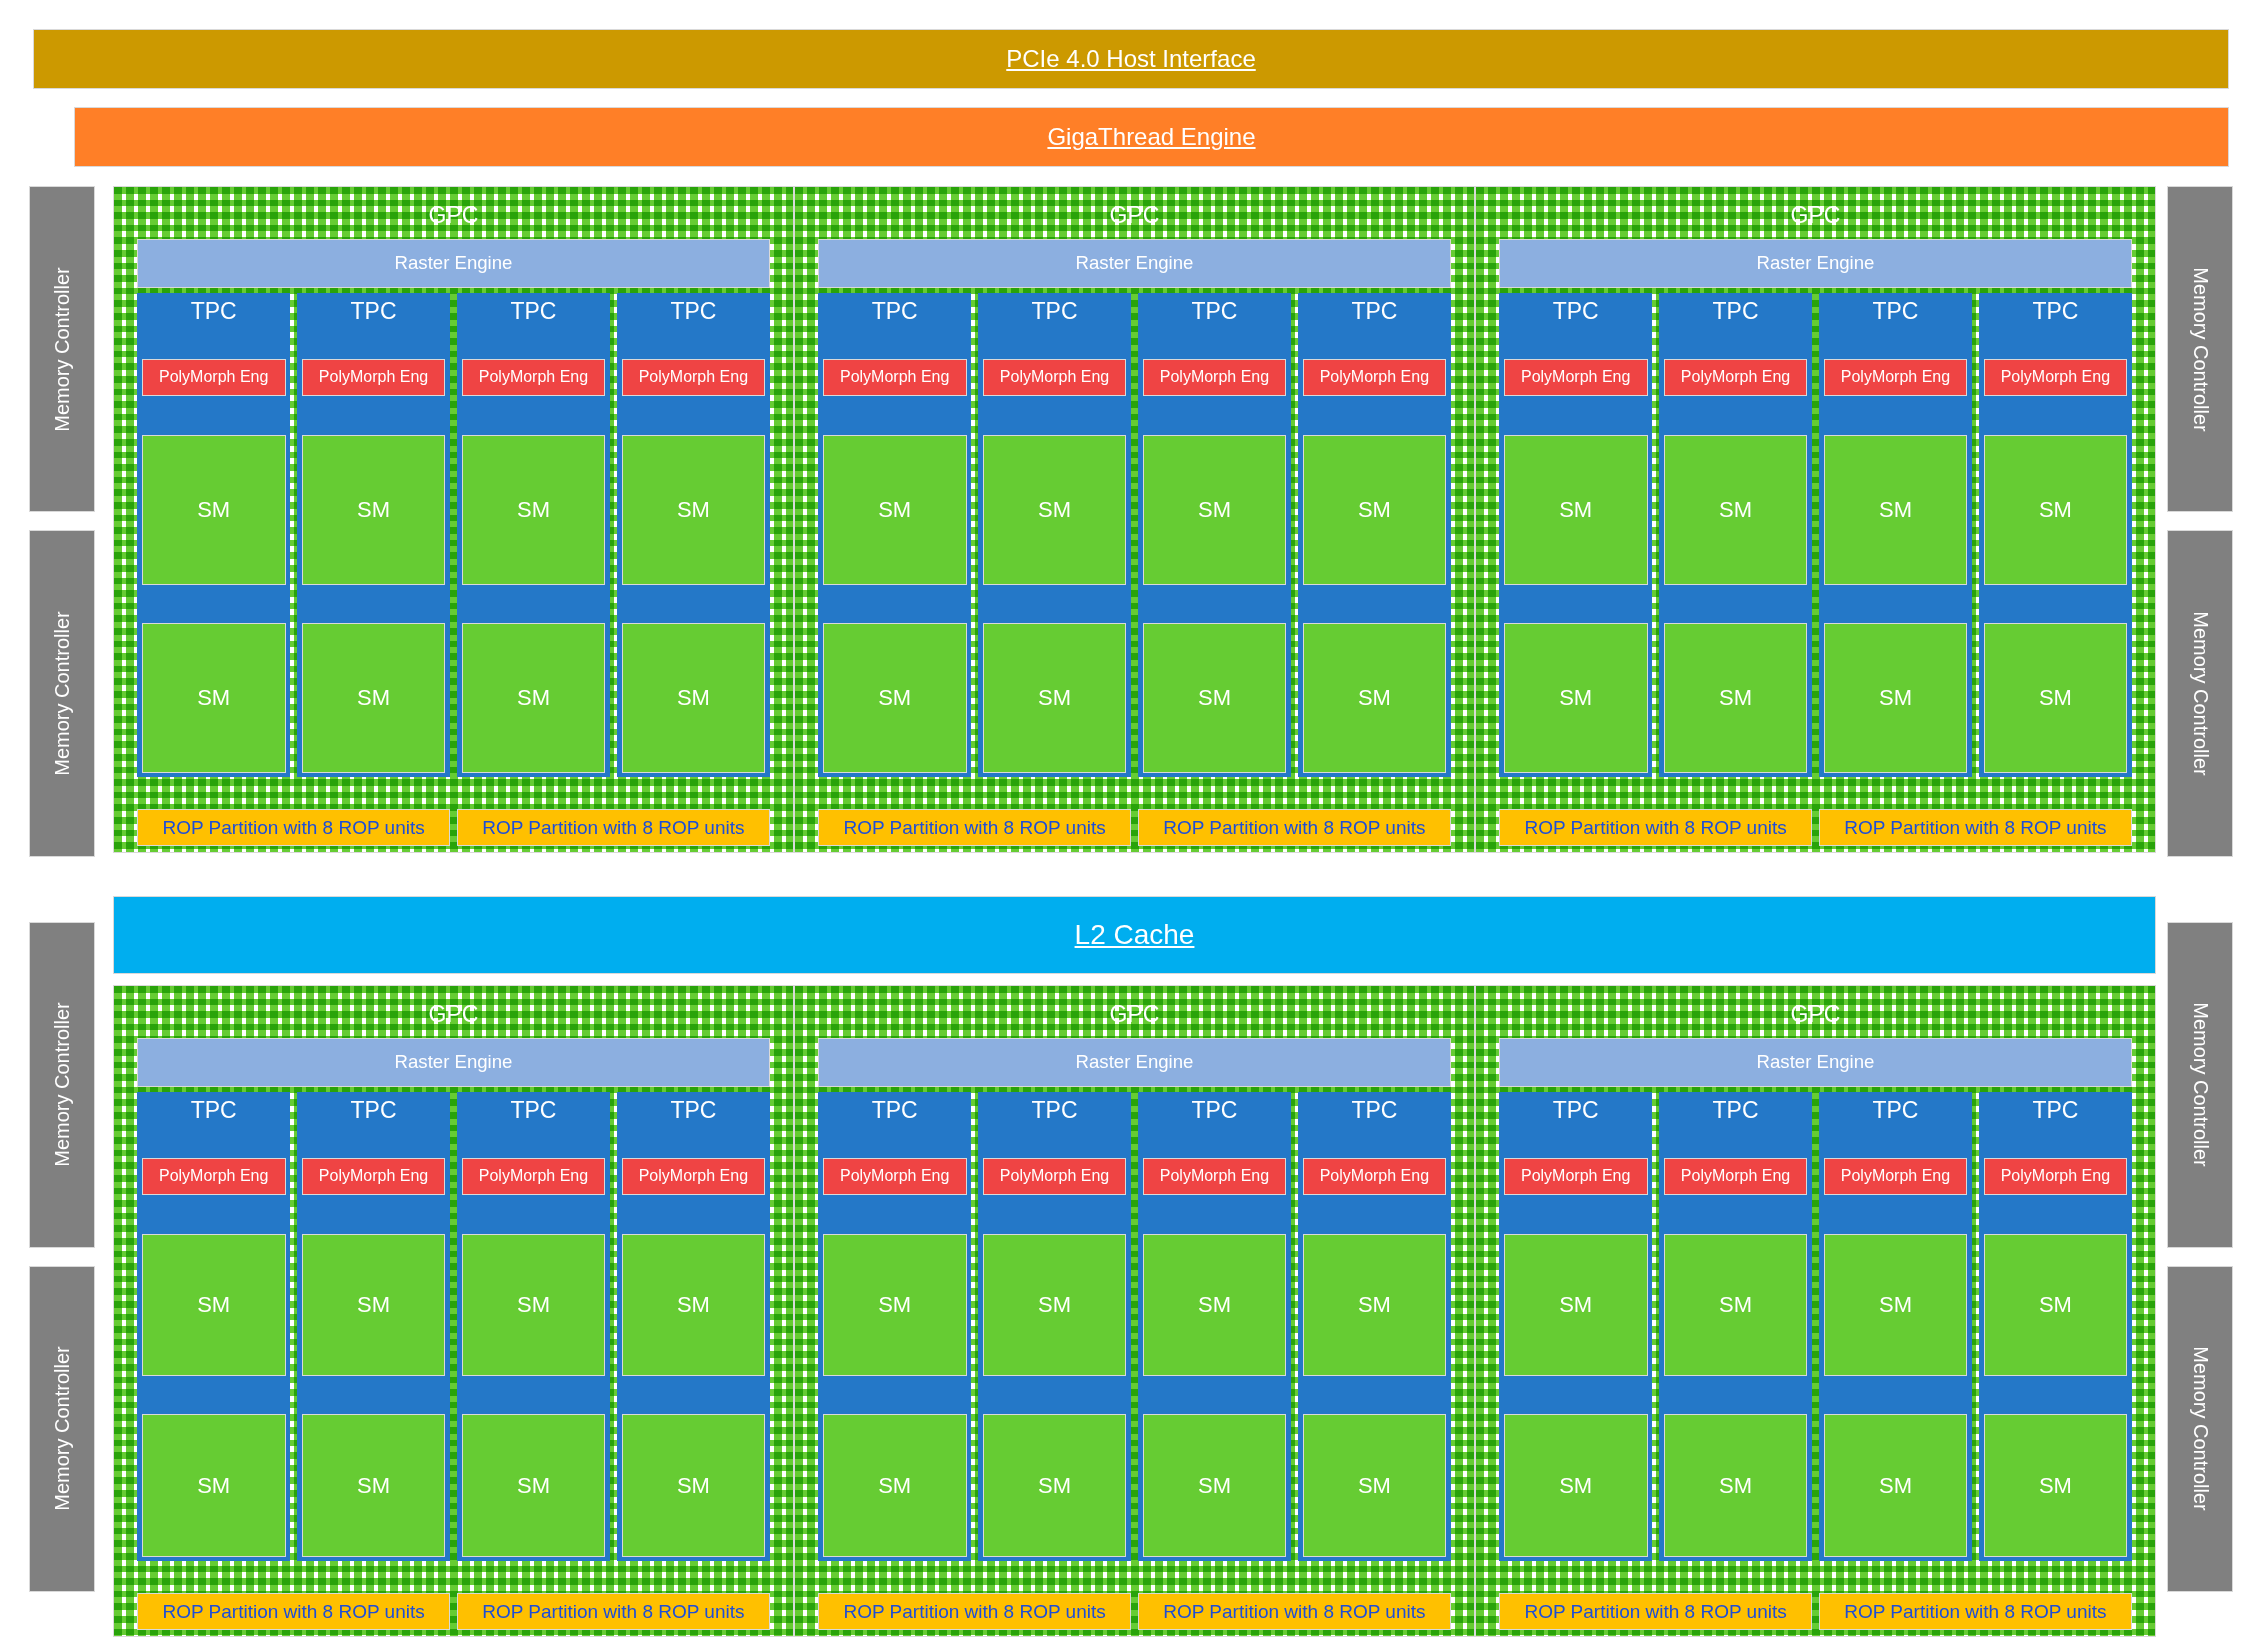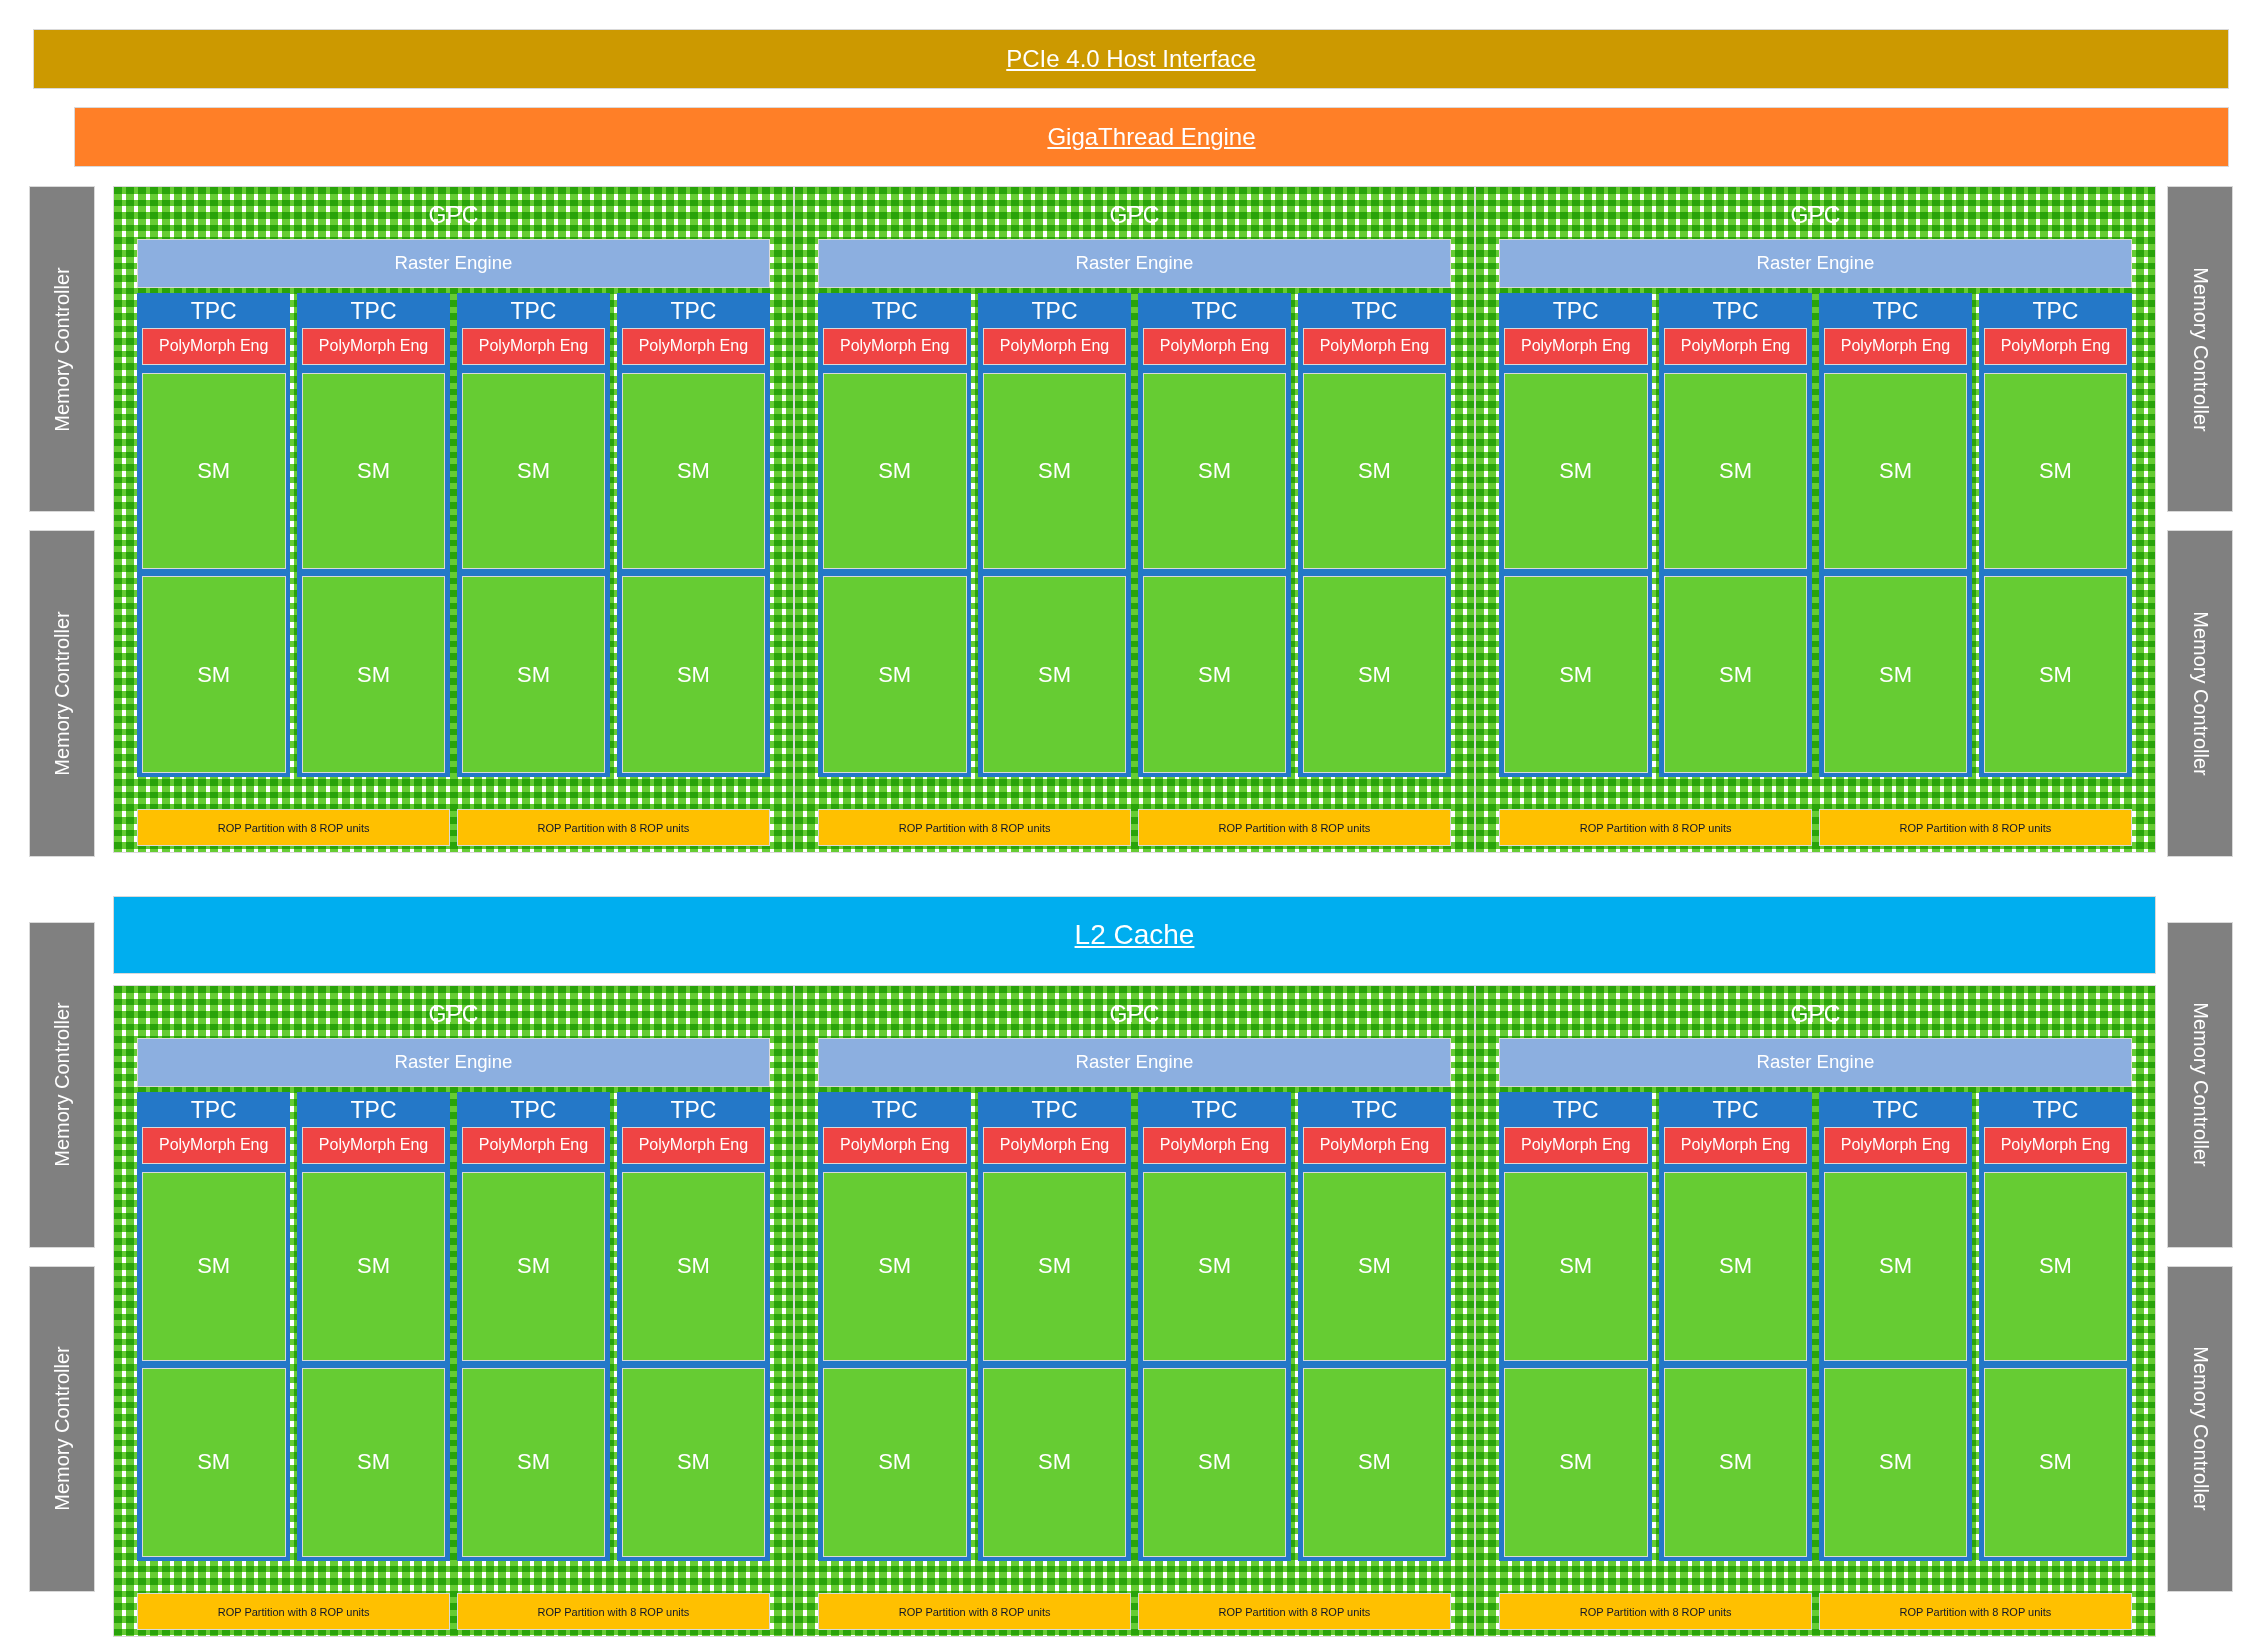--- a/index.html
+++ b/index.html
@@ -159,20 +159,21 @@
 
   .tpc {
     box-sizing: border-box;
     flex: 1 1 0;
     background: #2478C8;
     display: flex;
     flex-direction: column;
     align-items: center;
     padding: 3.6px 4.8px 4.8px 4.8px;
     min-width: 0;
+    gap: 31px;
   }
   .tpc-title {
     color: #ffffff;
     font-size: 23px;
     line-height: 1.05;
     padding: 2.4px 0 4.8px 0;
     flex: none;
   }
   .polymorph {
     box-sizing: border-box;
@@ -210,22 +211,22 @@
     margin: 6.6px 17px 0 17px;
     gap: 6.6px;
     flex: none;
   }
   .rop {
     box-sizing: border-box;
     flex: 1 1 0;
     height: 37px;
     background: #FFC000;
     border: 1.8px solid #d9d9d9;
-    color: #0f172a;
-    font-size: 11px;
+    color: #1d4ed8;
+    font-size: 19px;
     display: flex;
     align-items: center;
     justify-content: center;
     white-space: nowrap;
     overflow: hidden;
     margin-top: 25px;
   }
 
   
   #l2-cache {

